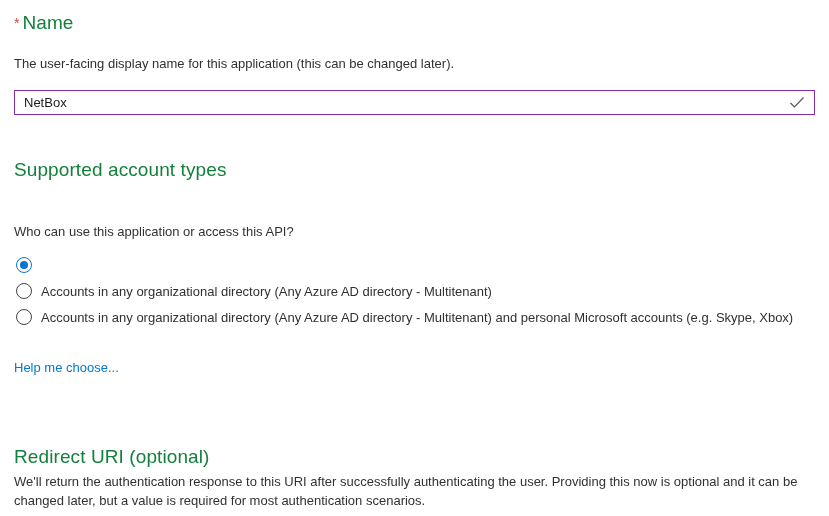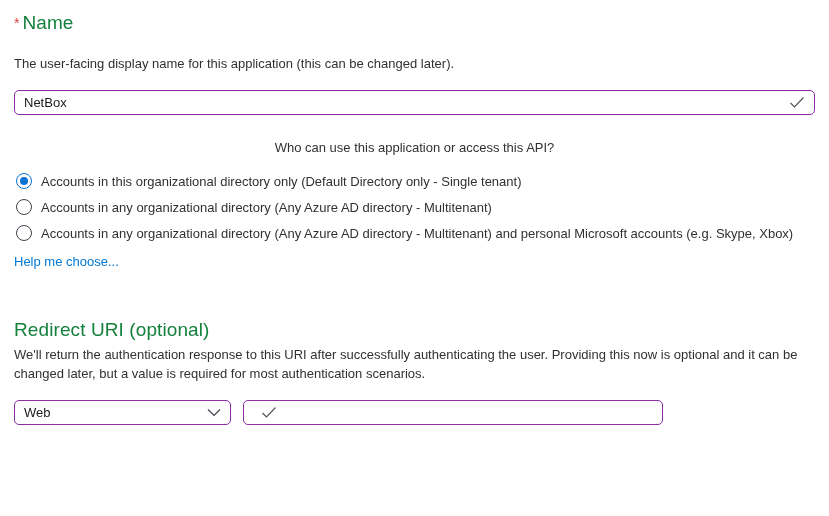--- a/index.html
+++ b/index.html
@@ -26,41 +26,41 @@
   .desc {
     font-size: 13px;
     color: #323130;
     line-height: 19px;
   }
 
   
   .field-box {
     height: 25px;
     border: 1px solid #8a2da5;
-    border-radius: 5px;
+    border-radius: 0;
     background: #fff;
     display: flex;
     align-items: center;
     justify-content: space-between;
     padding: 0 9px;
     font-size: 13px;
     color: #1b1a19;
     cursor: text;
   }
   .field-box .value { white-space: nowrap; overflow: hidden; }
   .icon-wrap { display: flex; align-items: center; flex: 0 0 auto; margin-left: 8px; }
 
   
   .name-title-row { padding-top: 2px; }
   .name-desc { margin-top: 20px; }
   .name-input { margin-top: 17px; width: 801px; }
 
   
   .sat-title { margin-top: 44px; }
-  .sat-question { margin-top: 23px; text-align: center; }
+  .sat-question { margin-top: 41px; }
   .radio-group { margin-top: 11px; }
   .radio-row {
     display: flex;
     align-items: center;
     height: 26px;
     cursor: pointer;
   }
   .radio-circle {
     width: 16px;
     height: 16px;
@@ -81,29 +81,29 @@
     background: #0b74d1;
   }
   .radio-label {
     font-size: 13px;
     color: #323130;
     margin-left: 9px;
     white-space: nowrap;
   }
   .help-link {
     display: inline-block;
-    margin-top: 8px;
+    margin-top: 30px;
     font-size: 13px;
     color: #0078d4;
     text-decoration: none;
     cursor: pointer;
   }
 
   
-  .redirect-title { margin-top: 49px; }
+  .redirect-title { margin-top: 70px; }
   .redirect-desc { margin-top: 4px; max-width: 801px; }
   .redirect-fields {
     margin-top: 17px;
     display: flex;
     gap: 12px;
   }
   .platform-select { width: 217px; cursor: pointer; }
   .uri-input { width: 420px; }
 
   svg { display: block; }
@@ -121,26 +121,26 @@
   <div class="field-box name-input">
     <span class="value">NetBox</span>
     <span class="icon-wrap">
       <svg width="16" height="13" viewBox="0 0 16 13">
           <path d="M1.5 7 L5.5 11 L14.5 1.5" stroke="#555555" stroke-width="1.2" fill="none"></path>
         </svg>
     </span>
   </div>
 
   
+  <div class="section-title sat-title">Supported account types</div>
   <div class="desc sat-question">Who can use this application or access this API?</div>
 
   <div class="radio-group">
     <div class="radio-row selected">
       <span class="radio-circle"></span>
-      <span class="radio-label">Accounts in this organizational directory only (Default Directory only - Single tenant)</span>
     </div>
     <div class="radio-row">
       <span class="radio-circle"></span>
       <span class="radio-label">Accounts in any organizational directory (Any Azure AD directory - Multitenant)</span>
     </div>
     <div class="radio-row">
       <span class="radio-circle"></span>
       <span class="radio-label">Accounts in any organizational directory (Any Azure AD directory - Multitenant) and personal Microsoft accounts (e.g. Skype, Xbox)</span>
     </div>
   </div>

